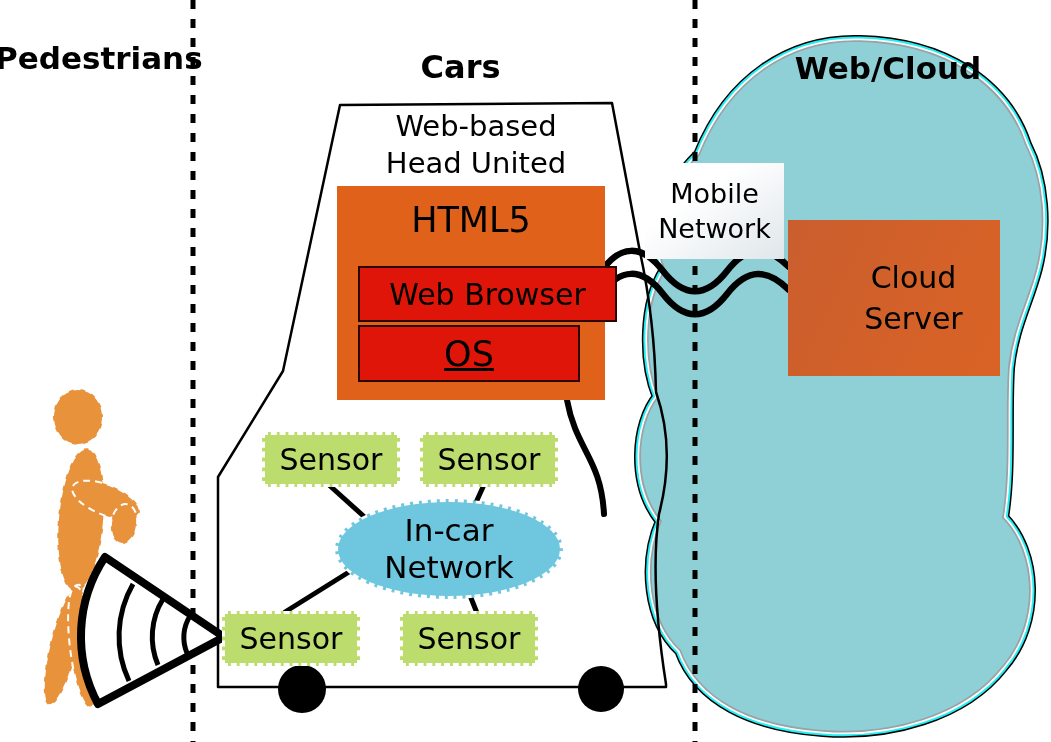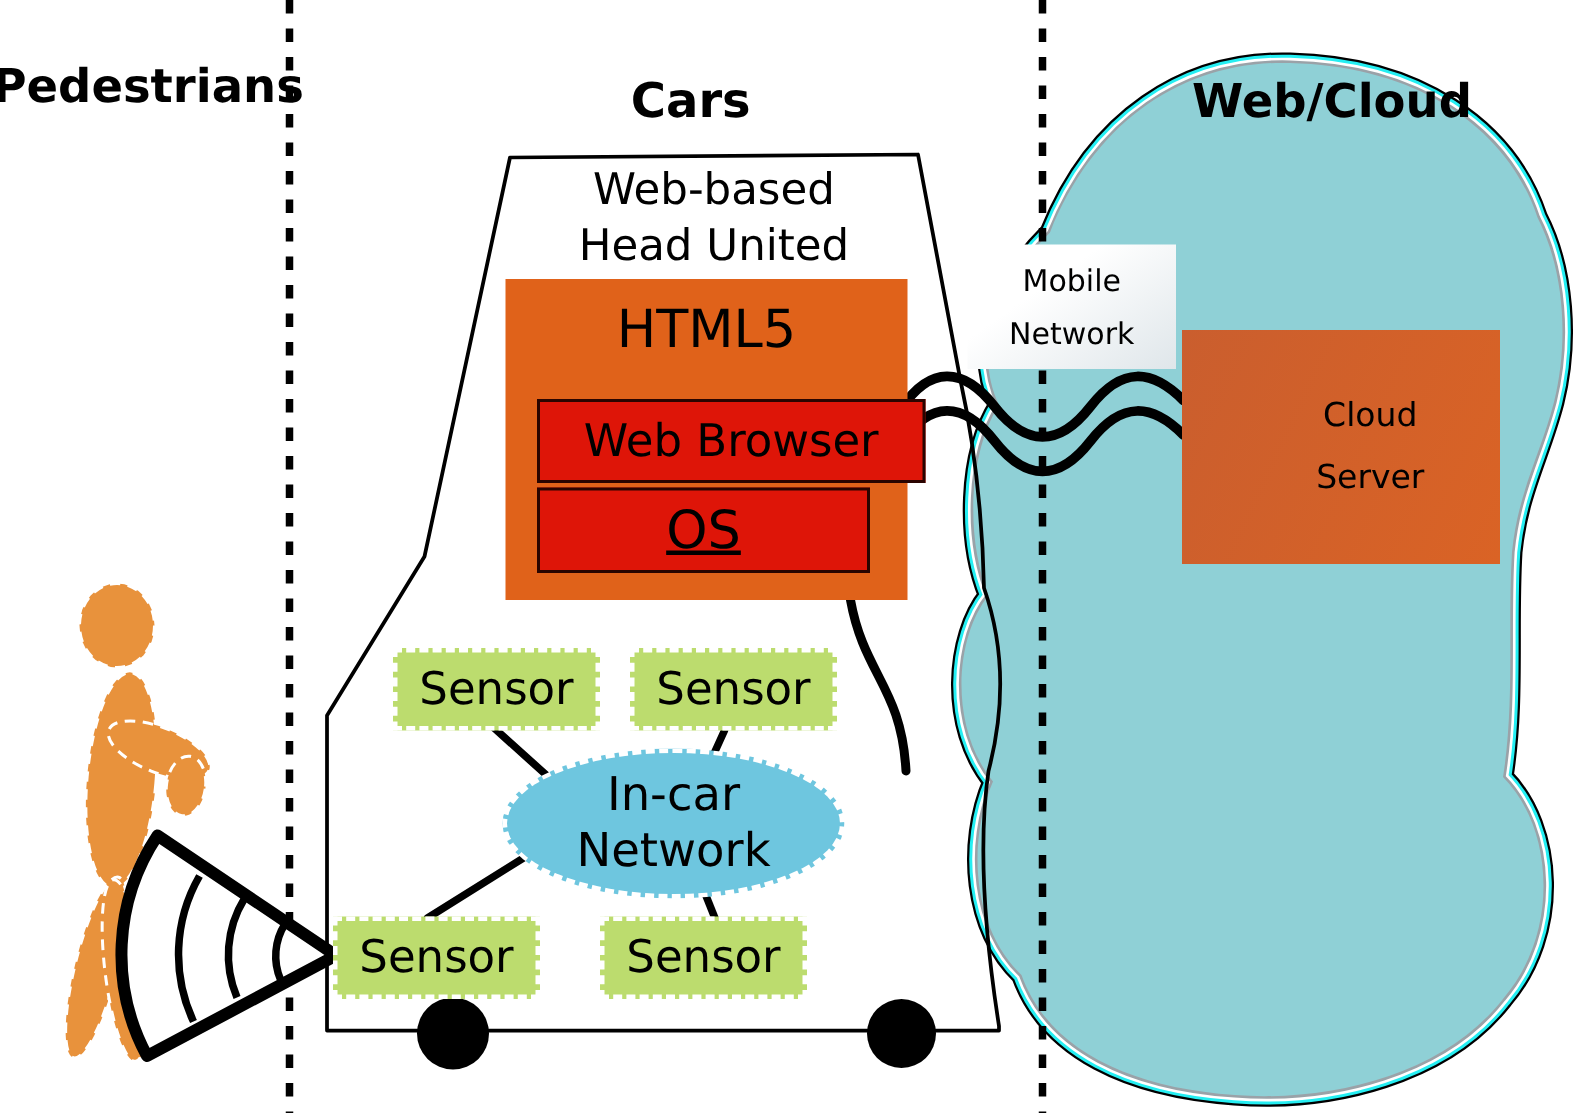--- a/index.html
+++ b/index.html
@@ -31,26 +31,26 @@
   .sensor-2{left:420px;top:432px;}
   .sensor-3{left:222px;top:611px;}
   .sensor-4{left:400px;top:611px;}
 
   .incar-ellipse{left:335px;top:499px;width:228px;height:100px;border-radius:50%;
     background:var(--in-car-blue,#6ec6df);border:3px dashed #fff;
     flex-direction:column;font-size:31px;line-height:37px;}
   .gw-box{left:558px;top:512px;width:92px;height:71px;
     background:var(--gateway-blue,#71a9dc);border:3px dashed #fff;font-size:33px;}
 
-  .mobile-box{left:645px;top:163px;width:139px;height:83px;z-index:2;
+  .mobile-box{left:645px;top:163px;width:139px;height:96px;z-index:2;
     background:linear-gradient(145deg,#ffffff 35%,#dfe6ea);
-    flex-direction:column;font-size:20px;line-height:35px;}
+    flex-direction:column;font-size:27px;line-height:35px;}
   .cloud-server-box{left:788px;top:220px;width:212px;height:156px;
     background:linear-gradient(115deg,#ca5e2e,#da6325);
-    flex-direction:column;font-size:22px;line-height:41px;padding-left:39px;}
+    flex-direction:column;font-size:30px;line-height:41px;padding-left:39px;}
 
   .lbl-pedestrians{left:-5px;top:40px;width:192px;}
   .lbl-cars{left:388px;top:48px;width:145px;font-size:32px;}
   .lbl-webcloud{left:790px;top:50px;width:196px;}
 
   
   .car-fill{fill:#ffffff;stroke:none;}
   .car-stroke{fill:none;stroke:#000;stroke-width:2.5;stroke-linejoin:round;}
   .cloud-ring-black{fill:none;stroke:#000;stroke-width:14;}
   .cloud-ring-cyan{fill:none;stroke:var(--cloud-halo-cyan,#25eef2);stroke-width:11;}

